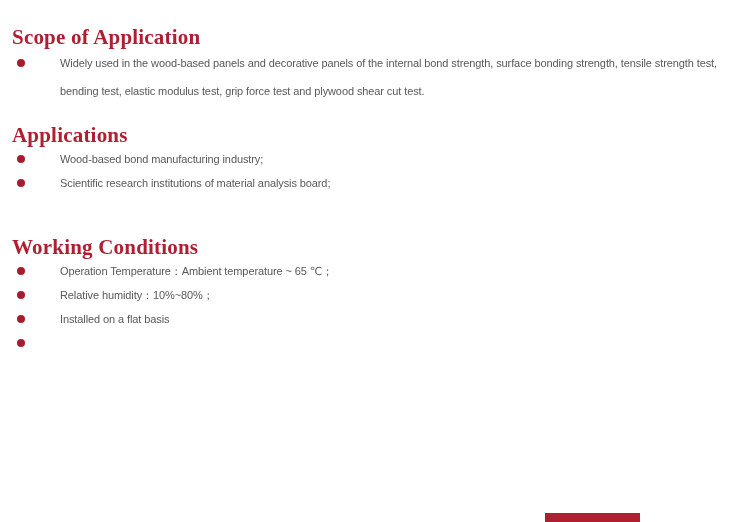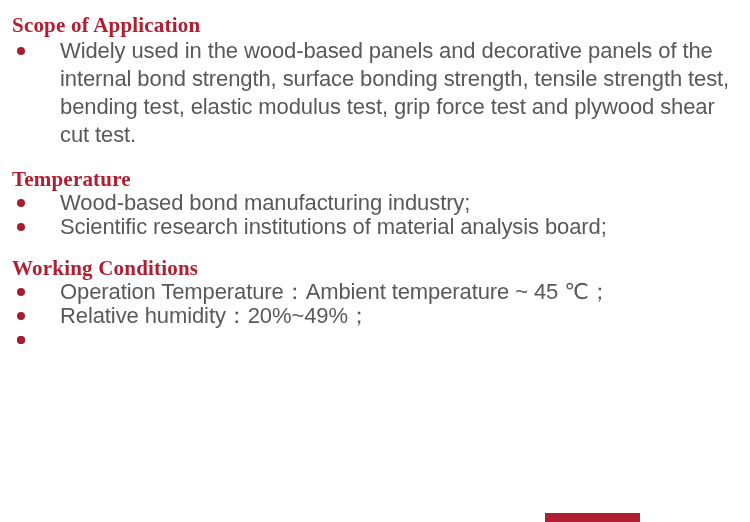--- a/index.html
+++ b/index.html
@@ -12,41 +12,41 @@
   html,body{margin:0;padding:0;}
   body{
     width:750px;height:522px;
     background:var(--bg);
     overflow:hidden;
     position:relative;
     font-family:"Liberation Sans","DejaVu Sans",sans-serif;
     color:var(--body-text);
   }
   .page{
-    padding:14px 15px 0 12px;
+    padding:26px 15px 0 12px;
     width:750px;height:522px;
     position:relative;
   }
   .section-heading{
     font-family:"Liberation Serif","DejaVu Serif",serif;
     font-weight:bold;
     color:var(--accent);
     font-size:21px;
     line-height:23px;
     margin:0;
     letter-spacing:0.2px;
   }
   ul.bullet-list{
     list-style:none;
     margin:0;padding:0;
   }
   ul.bullet-list li{
     position:relative;
     padding-left:48px;
-    font-size:22px;
+    font-size:11px;
     line-height:24px;
     color:var(--body-text);
     letter-spacing:-0.1px;
   }
   ul.bullet-list li .dot{
     position:absolute;
     left:5px;top:8px;
     width:8px;height:8px;
     border-radius:50%;
     background:var(--bullet);
@@ -54,21 +54,21 @@
   
   ul.para-list li{
     line-height:28px;
     max-width:733px;
   }
   ul.para-list li .dot{top:10px;}
 
   .sec1-list{margin-top:25px;}
   .heading-applications{margin-top:19px;}
   .sec2-list{margin-top:25px;}
-  .heading-working{margin-top:18px;}
+  .heading-working{margin-top:41px;}
   .sec3-list{margin-top:28px;}
 
   .footer-accent-bar{
     position:absolute;
     left:545px;top:513px;
     width:95px;height:9px;
     background:var(--accent);
   }
 </style>
 </head>
@@ -78,46 +78,47 @@
 
   <h2 class="section-heading">Scope of Application</h2>
 
   <ul class="bullet-list para-list sec1-list">
     <li>
       <span class="dot"></span>
       <span>Widely used in the wood-based panels and decorative panels of the internal bond strength, surface bonding strength, tensile strength test, bending test, elastic modulus test, grip force test and plywood shear cut test.</span>
     </li>
   </ul>
 
-  <h2 class="section-heading heading-applications">Temperature</h2>
+  <h2 class="section-heading heading-applications">Applications</h2>
 
   <ul class="bullet-list sec2-list">
     <li>
       <span class="dot"></span>
       <span>Wood-based bond manufacturing industry;</span>
     </li>
     <li>
       <span class="dot"></span>
       <span>Scientific research institutions of material analysis board;</span>
     </li>
   </ul>
 
   <h2 class="section-heading heading-working">Working Conditions</h2>
 
   <ul class="bullet-list sec3-list">
     <li>
       <span class="dot"></span>
-      <span>Operation Temperature：Ambient temperature ~ 45 ℃；</span>
+      <span>Operation Temperature：Ambient temperature ~ 65 ℃；</span>
     </li>
     <li>
       <span class="dot"></span>
-      <span>Relative humidity：20%~49%；</span>
+      <span>Relative humidity：10%~80%；</span>
     </li>
     <li>
       <span class="dot"></span>
+      <span>Installed on a flat basis</span>
     </li>
     <li>
       <span class="dot"></span>
     </li>
   </ul>
 
   <div class="footer-accent-bar"></div>
 </div>
 
 </body></html>

